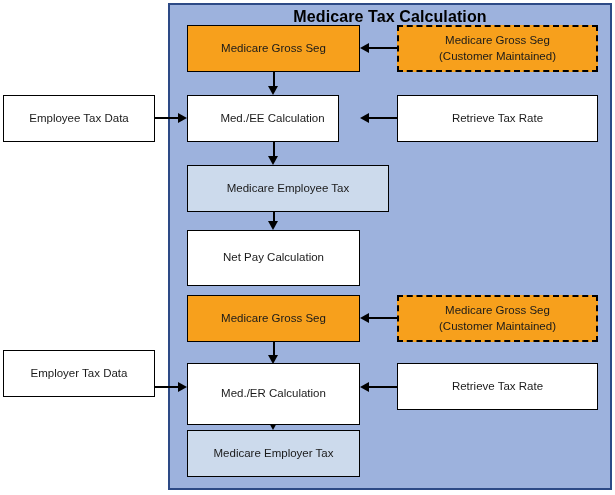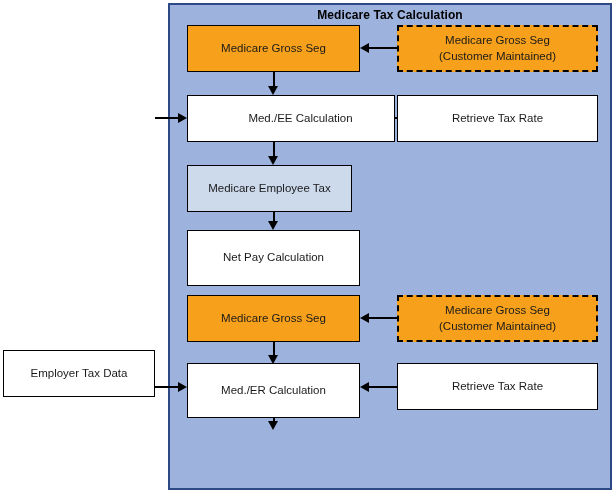--- a/index.html
+++ b/index.html
@@ -14,21 +14,21 @@
   .group-panel{
     position:absolute;
     background:#9db2dd;
     border:2px solid #2d4a86;
     box-sizing:border-box;
   }
   .group-title{
     position:absolute;
     left:0;right:0;
     text-align:center;
-    font-size:12px;
+    font-size:16px;
     font-weight:bold;
     color:#000000;
     letter-spacing:0.1px;
   }
 
   
   .node{
     position:absolute;
     box-sizing:border-box;
     display:flex;
@@ -123,57 +123,63 @@
   <div class="conn h" style="left:368px; top:386px; width:29px;"></div>
   <div class="arrowhead left" style="left:360px; top:381.5px;"></div>
 
   <div class="conn v" style="left:272.5px; top:410px; height:13px;"></div>
   <div class="arrowhead down" style="left:268px; top:421px;"></div>
 
   <div class="node orange" style="left:187px; top:25px; width:173px; height:47px;">
     <span class="label">Medicare Gross Seg</span>
   </div>
 
-  <div class="node solid-white" style="left:187px; top:95px; width:208px; height:47px;padding-left:23px;">
+  <div class="node solid-white" style="left:187px; top:95px; width:152px; height:47px;padding-left:23px;">
     <span class="label">Med./EE Calculation</span>
   </div>
 
-  <div class="node light-blue" style="left:187px; top:165px; width:165px; height:47px;">
+  <div class="node light-blue" style="left:187px; top:165px; width:202px; height:47px;">
     <span class="label">Medicare Employee Tax</span>
   </div>
 
   <div class="node solid-white" style="left:187px; top:230px; width:173px; height:56px;">
     <span class="label">Net Pay Calculation</span>
   </div>
 
   <div class="node orange" style="left:187px; top:295px; width:173px; height:47px;">
     <span class="label">Medicare Gross Seg</span>
   </div>
 
-  <div class="node solid-white" style="left:187px; top:363px; width:173px; height:55px;">
+  <div class="node solid-white" style="left:187px; top:363px; width:173px; height:62px;">
     <span class="label">Med./ER Calculation</span>
   </div>
 
+  <div class="node light-blue" style="left:187px; top:430px; width:173px; height:47px;">
+    <span class="label">Medicare Employer Tax</span>
+  </div>
 
   <div class="node orange-dashed" style="left:397px; top:25px; width:201px; height:47px; flex-direction:column;">
     <span class="label">Medicare Gross Seg</span>
     <span class="label">(Customer Maintained)</span>
   </div>
 
   <div class="node solid-white" style="left:397px; top:95px; width:201px; height:47px;">
     <span class="label">Retrieve Tax Rate</span>
   </div>
 
   <div class="node orange-dashed" style="left:397px; top:295px; width:201px; height:47px; flex-direction:column;">
     <span class="label">Medicare Gross Seg</span>
     <span class="label">(Customer Maintained)</span>
   </div>
 
   <div class="node solid-white" style="left:397px; top:363px; width:201px; height:47px;">
     <span class="label">Retrieve Tax Rate</span>
   </div>
 
+  <div class="node solid-white" style="left:3px; top:95px; width:152px; height:47px;">
+    <span class="label">Employee Tax Data</span>
+  </div>
 
   <div class="node solid-white" style="left:3px; top:350px; width:152px; height:47px;">
     <span class="label">Employer Tax Data</span>
   </div>
 
 </div>
 
 </body></html>

